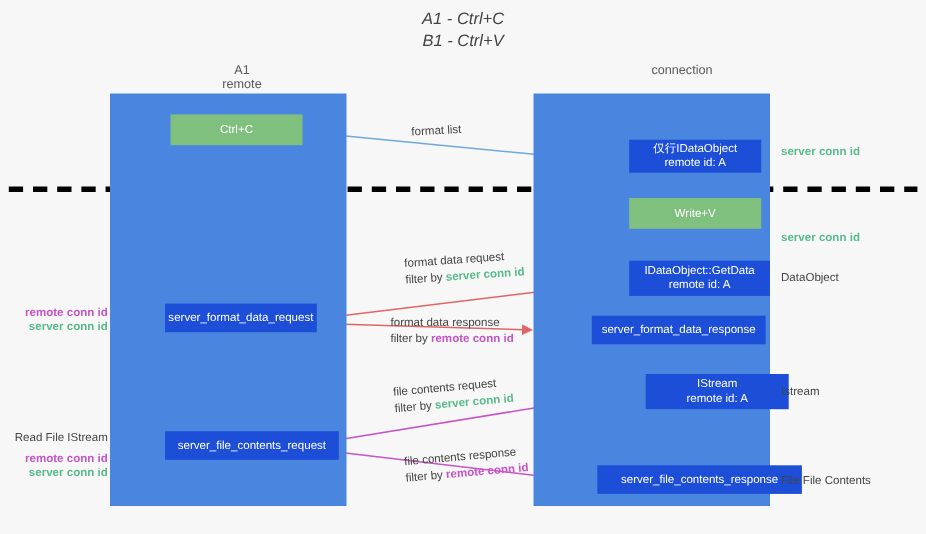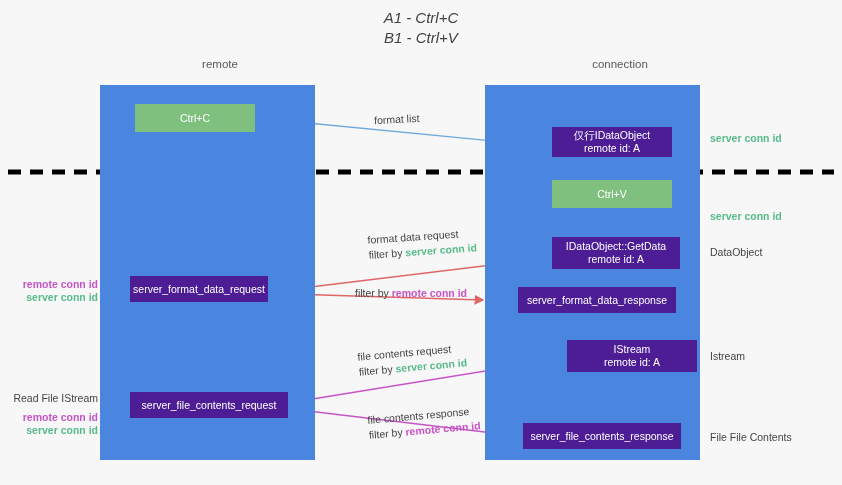--- a/index.html
+++ b/index.html
@@ -56,34 +56,35 @@
     box-sizing: border-box;
     display: flex;
     flex-direction: column;
     align-items: center;
     justify-content: center;
     color: #ffffff;
     font-size: 10.5px;
     line-height: 13px;
     text-align: center;
     padding: 2px 4px;
+    margin-left: 20px;
   }
   .box.green { background: #7fc07f; }
-  .box.orange { background: #4c1d95; }
+  .box.orange { background: #1d4ed8; }
   .box .l2 { display: block; }
 
   #box-ctrlc   { left: 135px; top: 104px; width: 120px; height: 28px; }
   #box-idataobj{ left: 552px; top: 127px; width: 120px; height: 30px; }
   #box-ctrlv   { left: 552px; top: 180px; width: 120px; height: 28px; }
   #box-getdata { left: 552px; top: 237px; width: 128px; height: 32px; }
   #box-fdreq   { left: 130px; top: 276px; width: 138px; height: 26px; }
   #box-fdres   { left: 518px; top: 287px; width: 158px; height: 26px; }
   #box-istream { left: 567px; top: 340px; width: 130px; height: 32px; }
   #box-fcreq   { left: 130px; top: 392px; width: 158px; height: 26px; }
-  #box-fcres   { left: 523px; top: 423px; width: 158px; height: 26px; }
+  #box-fcres   { left: 523px; top: 423px; width: 186px; height: 26px; }
 
   
   .side-label {
     font-size: 10.5px;
     line-height: 13px;
     color: #444444;
   }
   .conn-green  { color: #57bb8a; font-weight: bold; }
   .conn-purple { color: #c754c7; font-weight: bold; }
 
@@ -146,40 +147,41 @@
 
   <line x1="291" y1="409" x2="518" y2="436" stroke="#c754c7" stroke-width="1.4" marker-end="url(#ah-magenta)"></line>
 </svg>
 
 <div class="abs" id="title">
   <div>A1 - Ctrl+C</div>
   <div>B1 - Ctrl+V</div>
 </div>
 
 <div class="abs col-head" id="head-a1">
+  <div>A1</div>
   <div>remote</div>
 </div>
 <div class="abs col-head" id="head-b1">
   <div>connection</div>
 </div>
 
 <div class="abs lane" id="lane-a1"></div>
 <div class="abs lane" id="lane-b1"></div>
 
 <div class="abs box green" id="box-ctrlc">
   <span>Ctrl+C</span>
 </div>
 
 <div class="abs box orange" id="box-idataobj">
   <span>仅行IDataObject</span>
   <span class="l2">remote id: A</span>
 </div>
 
 <div class="abs box green" id="box-ctrlv">
-  <span>Ctrl+V</span>
+  <span>Write+V</span>
 </div>
 
 <div class="abs box orange" id="box-getdata">
   <span>IDataObject::GetData</span>
   <span class="l2">remote id: A</span>
 </div>
 
 <div class="abs box orange" id="box-fdreq">
   <span>server_format_data_request</span>
 </div>
@@ -206,20 +208,21 @@
 </div>
 
 <div class="abs flow-label" id="flow-fdreq">
   <div>format data request</div>
   <div>
     <span>filter by </span><span class="conn-green">server conn id</span>
   </div>
 </div>
 
 <div class="abs flow-label" id="flow-fdres">
+  <div>format data response</div>
   <div>
     <span>filter by </span><span class="conn-purple">remote conn id</span>
   </div>
 </div>
 
 <div class="abs flow-label" id="flow-fcreq">
   <div>file contents request</div>
   <div>
     <span>filter by </span><span class="conn-green">server conn id</span>
   </div>

